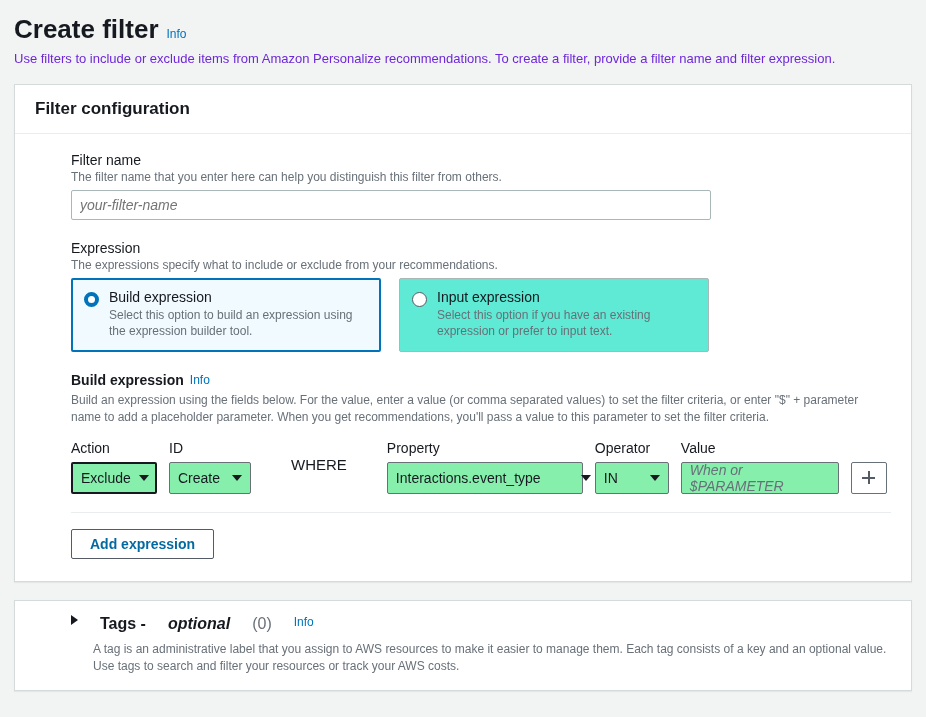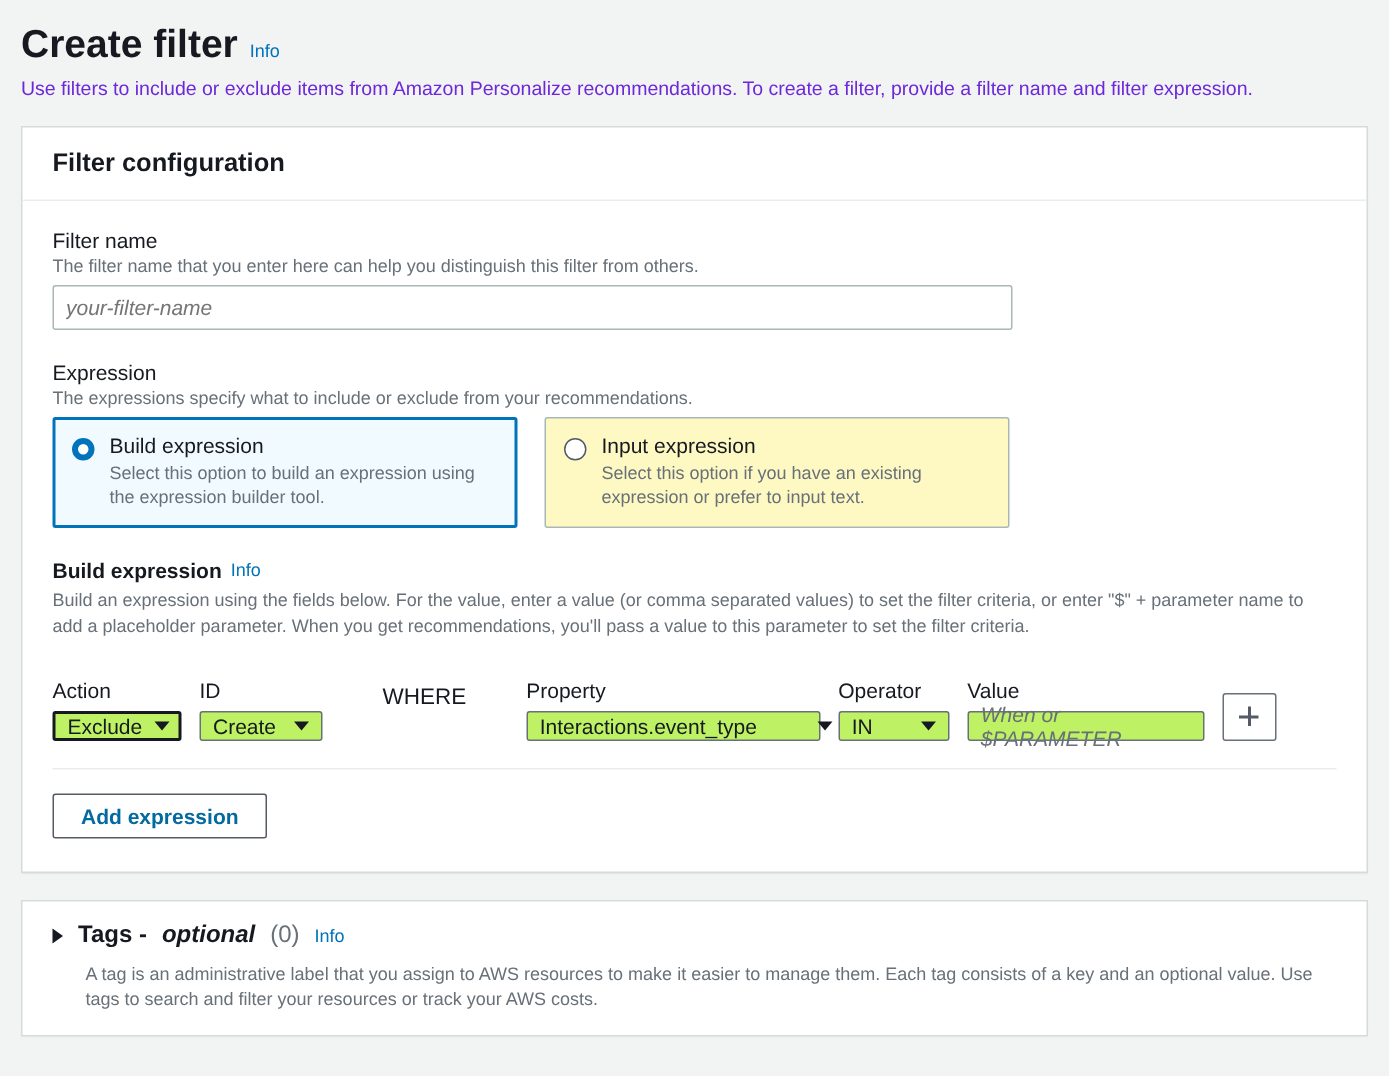--- a/index.html
+++ b/index.html
@@ -40,20 +40,21 @@
     margin-bottom: 18px;
   }
   .panel-header {
     padding: 14px 20px 14px 20px;
     border-bottom: 1px solid #eaeded;
     font-size: 17px;
     font-weight: 700;
   }
   .panel-body {
     padding: 18px 20px 22px 20px;
+    margin-left: 36px;
   }
   .field-block { margin-bottom: 20px; }
   .field-label {
     font-weight: 400;
     font-size: 14px;
     margin-bottom: 2px;
   }
   .field-hint {
     font-size: 12px;
     color: #687078;
@@ -79,21 +80,21 @@
     gap: 18px;
   }
   .radio-tile {
     border: 1px solid #aab7b8;
     border-radius: 2px;
     padding: 10px 14px 12px 12px;
     width: 310px;
     display: flex;
     gap: 10px;
     cursor: pointer;
-    background: #fef9c3;
+    background: #5eead4;
   }
   .radio-tile.selected {
     border: 2px solid #0073bb;
     background: #f1faff;
     padding: 9px 13px 11px 11px;
   }
   .radio-circle {
     width: 15px; height: 15px;
     border: 1px solid #545b64;
     border-radius: 50%;
@@ -132,27 +133,27 @@
   .builder-col .col-label {
     font-size: 14px;
     margin-bottom: 6px;
     font-weight: 400;
   }
   .select, .value-input {
     border: 1px solid #687078;
     border-radius: 2px;
     padding: 6px 8px;
     font-size: 14px;
-    background: #bef264;
+    background: #86efac;
     display: flex;
     align-items: center;
     justify-content: space-between;
     gap: 8px;
     cursor: pointer;
-    height: 20px;
+    height: 32px;
   }
   .select.accent { border: 2px solid #16191f; }
   .w-action { width: 86px; }
   .w-id { width: 82px; }
   .w-prop { width: 196px; gap: 40px; }
   .w-op { width: 74px; }
   .w-val { width: 158px; }
   .where-kw {
     align-self: center;
     font-size: 15px;
@@ -195,22 +196,21 @@
     font-size: 14px;
     border-radius: 2px;
     cursor: pointer;
     color: #0369a1;
     font-weight: 600;
   }
 
   
   .tags-header {
     display: flex;
-    align-items: center;
-    gap: 10px;
+    gap: 22px;
     cursor: pointer;
     font-size: 16px;
   }
   .tags-header .twisty {
     width: 0; height: 0;
     border-top: 5px solid transparent;
     border-bottom: 5px solid transparent;
     border-left: 7px solid #16191f;
   }
   .tags-title { font-weight: 700; }

